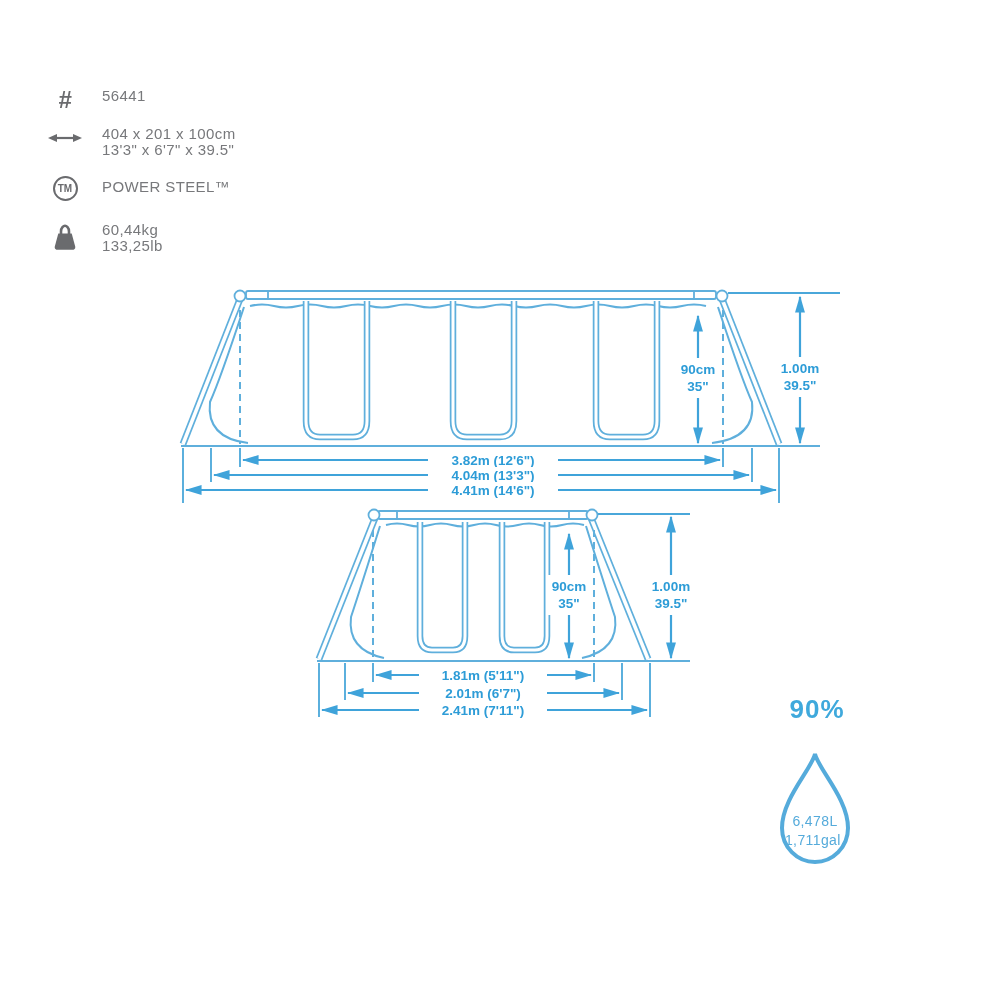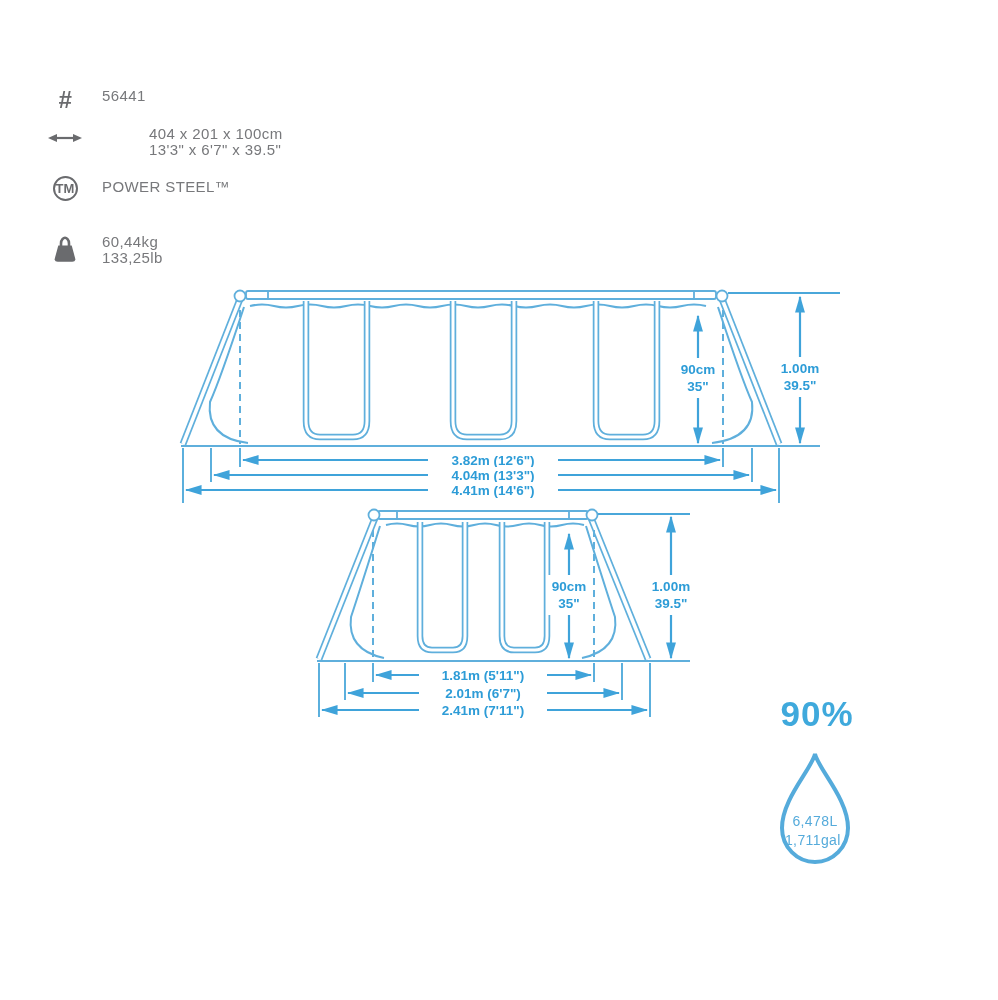--- a/index.html
+++ b/index.html
@@ -21,32 +21,32 @@
   }
   .spec-row .txt-cell {
     margin-left: 16px;
     color: #77787b;
     font-size: 15px;
     line-height: 15.5px;
     letter-spacing: 0.4px;
     white-space: nowrap;
   }
   .row-item     { top: 4px; }
-  .row-size     { top: 42px; gap: 47px; }
+  .row-size     { top: 42px; }
   .row-brand    { top: 95px; }
-  .row-weight   { top: 150px; }
+  .row-weight   { top: 138px; }
 
   .hash-glyph {
     font-size: 24px; font-weight: 700; color: #6a6b6e;
     font-style: italic; line-height: 24px;
   }
   .tm-circle {
     width: 25px; height: 25px; border: 2.5px solid #6a6b6e; border-radius: 50%;
     display: flex; align-items: center; justify-content: center;
-    color: #6a6b6e; font-size: 13px; font-weight: 700; letter-spacing: 0;
+    color: #6a6b6e; font-size: 10px; font-weight: 700; letter-spacing: 0;
   }
   .row-size .icon-cell { margin-top: 6px; }
   .row-brand .icon-cell { margin-top: -3px; }
   .row-weight .icon-cell { margin-top: 2px; }
 
   
   .diagram-svg { position: absolute; left: 0; top: 0; width: 998px; height: 1000px; }
   .struct { stroke: #5fafdc; fill: none; }
   .struct-core { stroke: #ffffff; fill: none; }
   .dimline { stroke: #3fa3da; stroke-width: 2.2; fill: none; }
@@ -55,21 +55,21 @@
   .dimtext {
     fill: #2d9cd7; font-size: 13.5px; font-weight: 700;
     font-family: "Liberation Sans", sans-serif; text-anchor: middle;
   }
   .gap { fill: #ffffff; }
 
   
   .capacity { position: absolute; left: 757px; top: 694px; width: 120px; }
   .fill-percent {
     width: 120px; text-align: center;
-    color: #3fa9dc; font-size: 35px; font-weight: 700; letter-spacing: 1px;
+    color: #3fa9dc; font-size: 26px; font-weight: 700; letter-spacing: 1px;
   }
   .drop-svg { position: absolute; left: 18px; top: 52px; }
   .drop-outline { stroke: #55abdb; stroke-width: 4; fill: none; stroke-linejoin: miter; }
   .drop-text {
     fill: #55abdb; font-size: 14px; letter-spacing: 0.4px;
     font-family: "Liberation Sans", sans-serif; text-anchor: middle;
   }
 </style>
 </head>
 <body>

